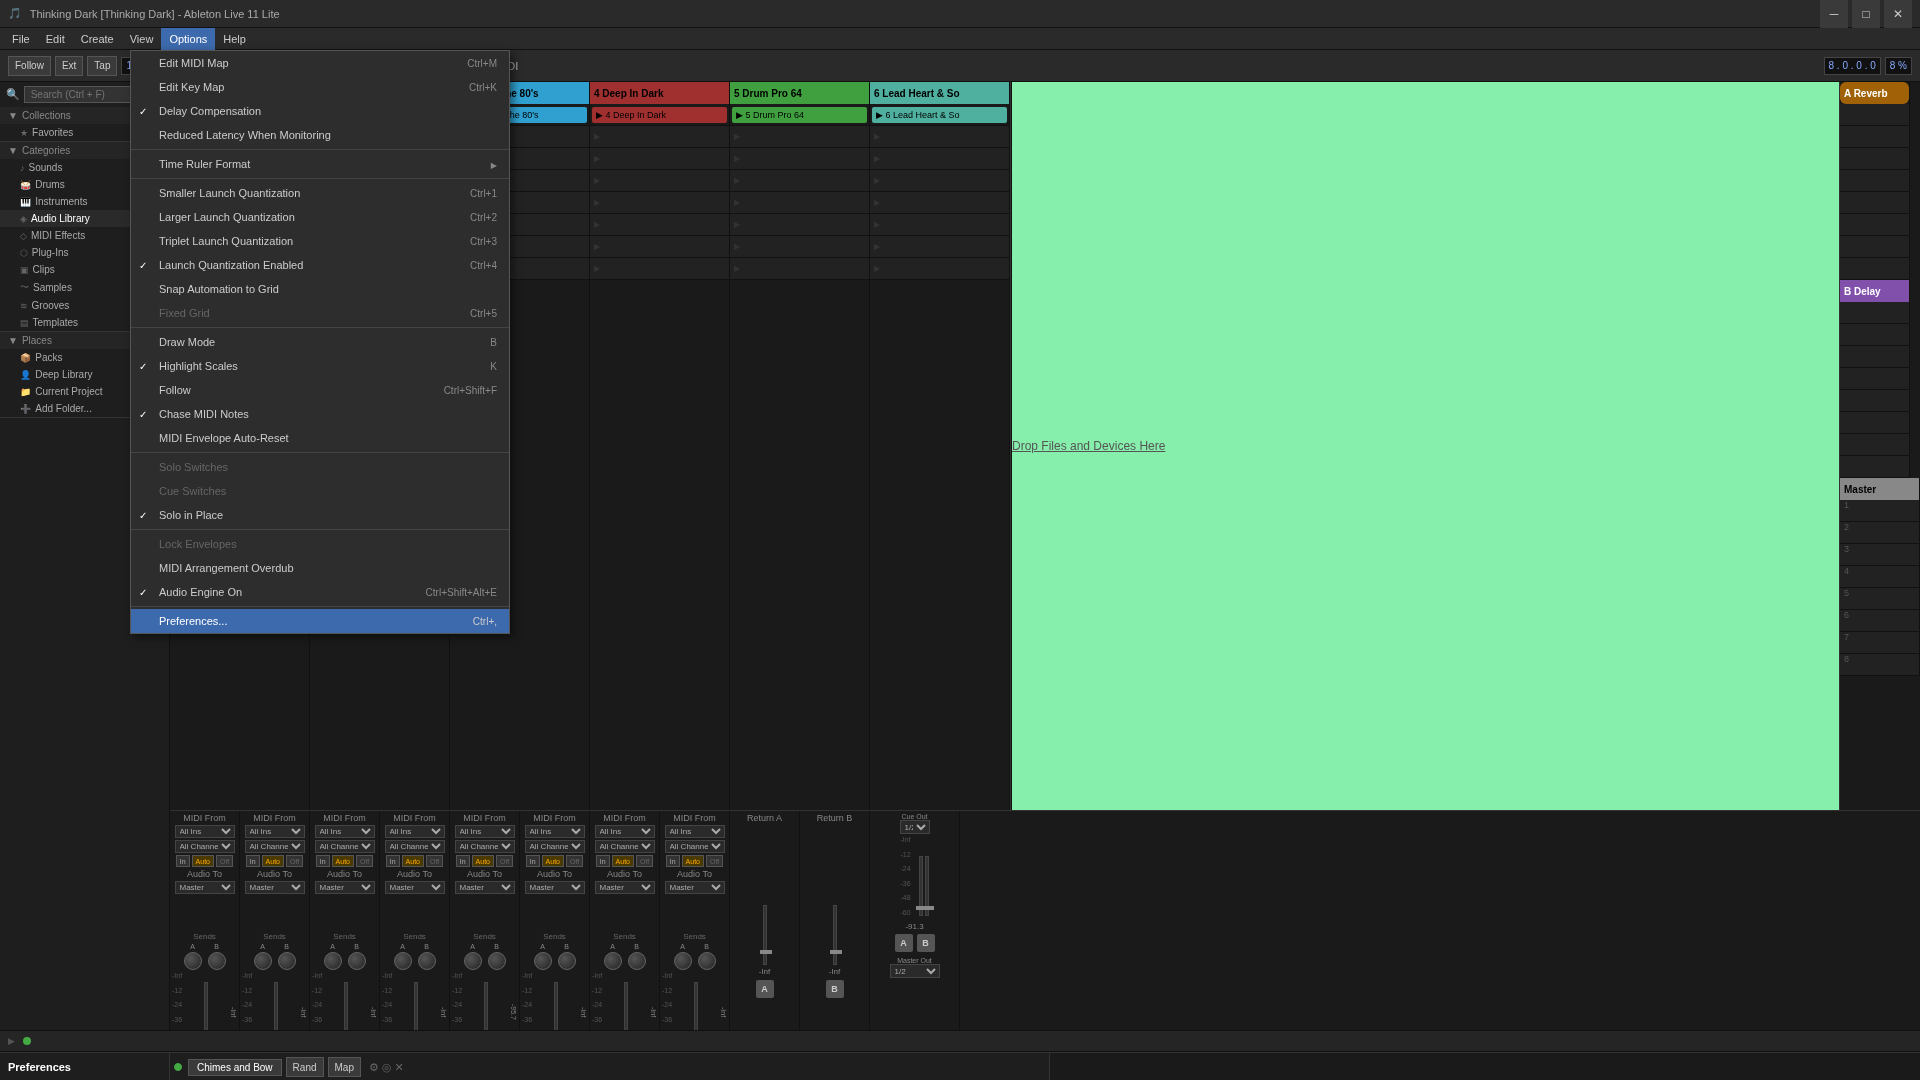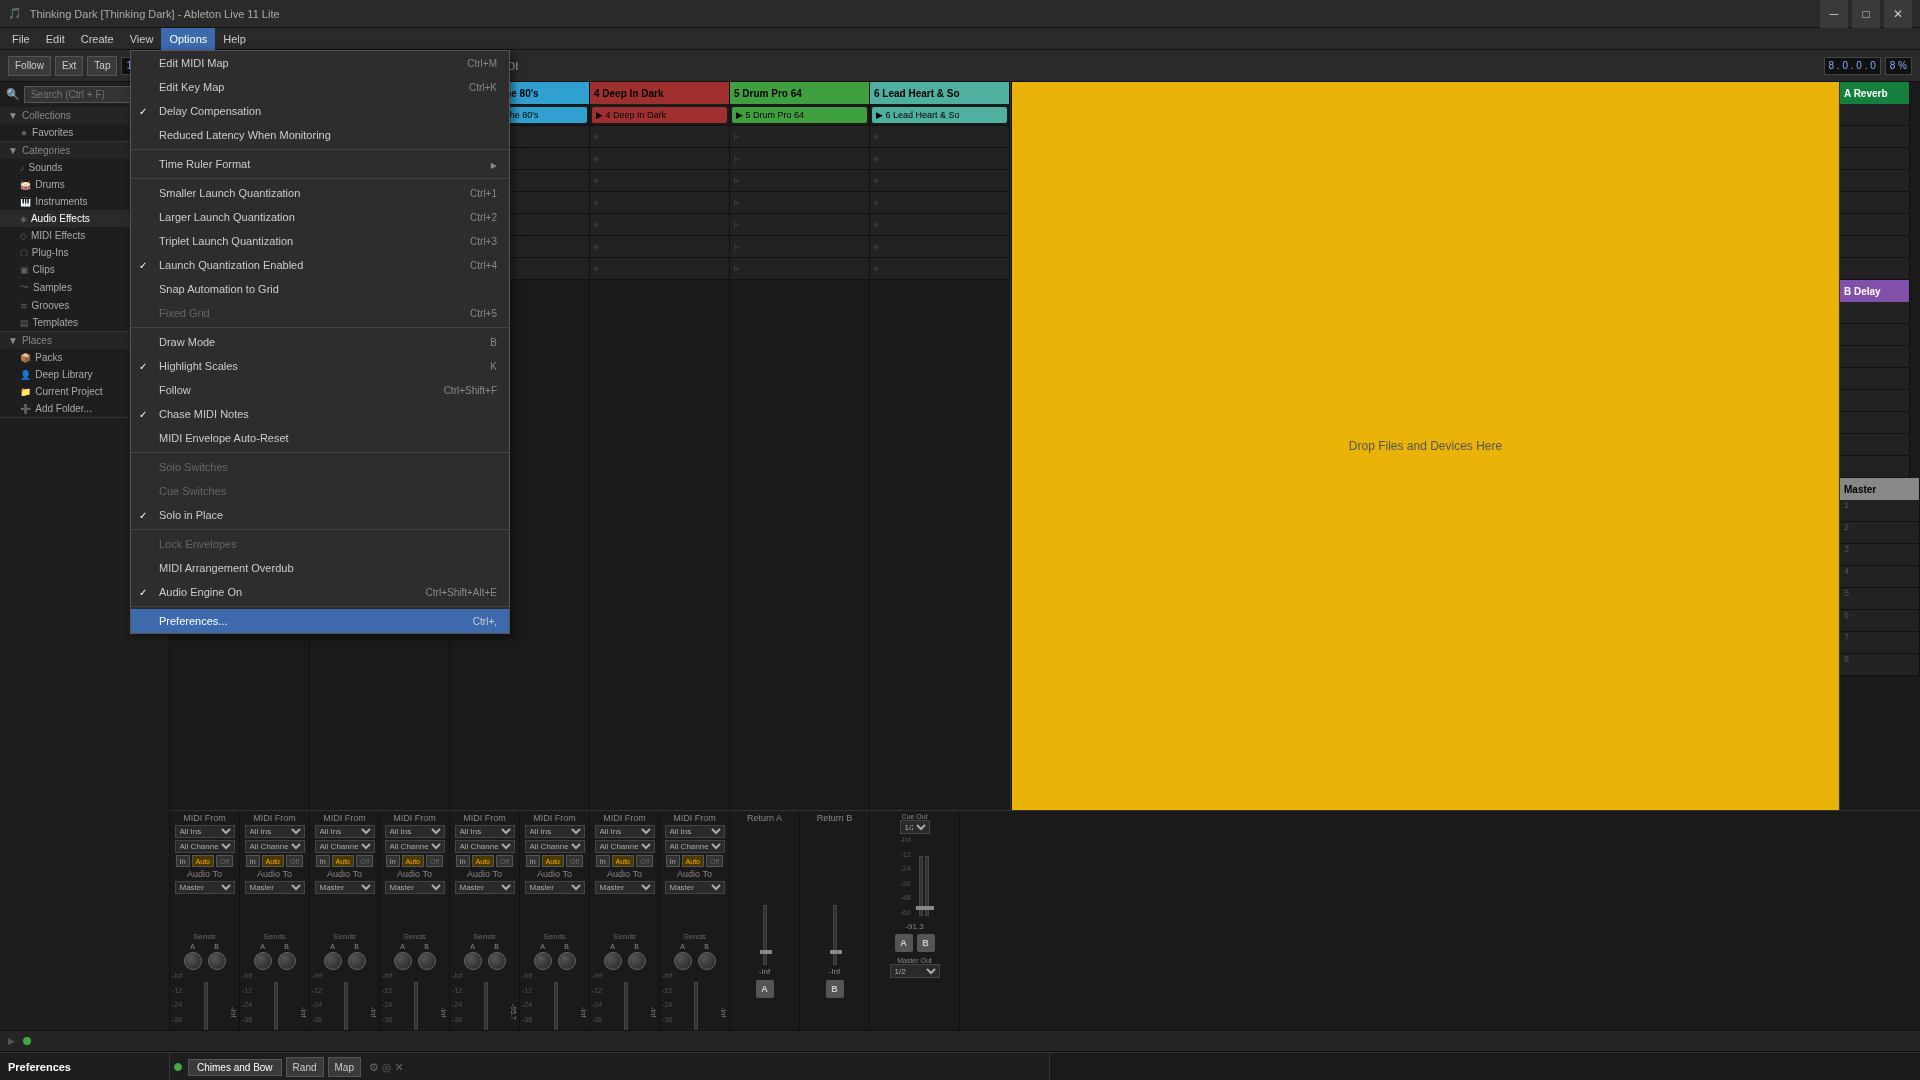--- a/index.html
+++ b/index.html
@@ -252,25 +252,26 @@
       overflow: hidden;
       white-space: nowrap;
     }
     .empty-slot { background: #222; height: 22px; border-bottom: 1px solid #111; }
 
     
     #drop-zone {
       flex: 1;
       display: flex;
       align-items: center;
-      justify-content: center;
+      justify-content: flex-start;
       color: #555;
       font-size: 12px;
-      background: #eab308;
+      background: #86efac;
       border-left: 1px solid #111;
+      text-decoration: underline;
     }
 
     
     #mixer-area {
       background: #1a1a1a;
       height: 220px;
       border-top: 1px solid #333;
       display: flex;
       overflow: hidden;
     }
@@ -675,21 +676,21 @@
       <div class="sidebar-item">
         <span class="sidebar-item-icon">🥁</span>
         <span>Drums</span>
       </div>
       <div class="sidebar-item">
         <span class="sidebar-item-icon">🎹</span>
         <span>Instruments</span>
       </div>
       <div class="sidebar-item active">
         <span class="sidebar-item-icon">◈</span>
-        <span>Audio Effects</span>
+        <span>Audio Library</span>
       </div>
       <div class="sidebar-item">
         <span class="sidebar-item-icon">◇</span>
         <span>MIDI Effects</span>
       </div>
       <div class="sidebar-item">
         <span class="sidebar-item-icon">⬡</span>
         <span>Plug-Ins</span>
       </div>
       <div class="sidebar-item">
@@ -916,21 +917,21 @@
               </div>
             </div>
           </div>
 
         <div id="drop-zone">
           <span>Drop Files and Devices Here</span>
         </div>
 
         <div style="display:flex; flex-direction: column; border-left: 1px solid #333; flex-shrink: 0;" id="return-master-container">
         <div class="track-lane" style="width: 70px;">
-              <div class="track-header" style="background: #15803d; color: rgb(255, 255, 255);">A Reverb</div>
+              <div class="track-header" style="background: #a16207; color: rgb(255, 255, 255); border-radius: 6px;">A Reverb</div>
               <div class="track-clips">
                 <div class="empty-slot"></div>
                 <div class="empty-slot"></div>
                 <div class="empty-slot"></div>
                 <div class="empty-slot"></div>
                 <div class="empty-slot"></div>
                 <div class="empty-slot"></div>
                 <div class="empty-slot"></div>
                 <div class="empty-slot"></div>
               </div>

